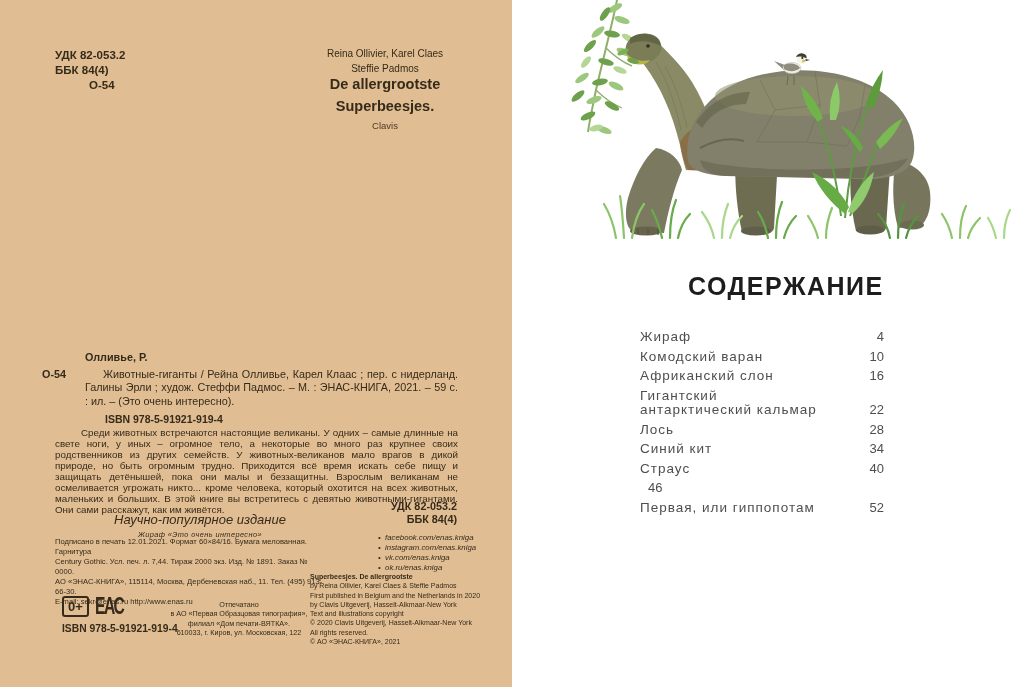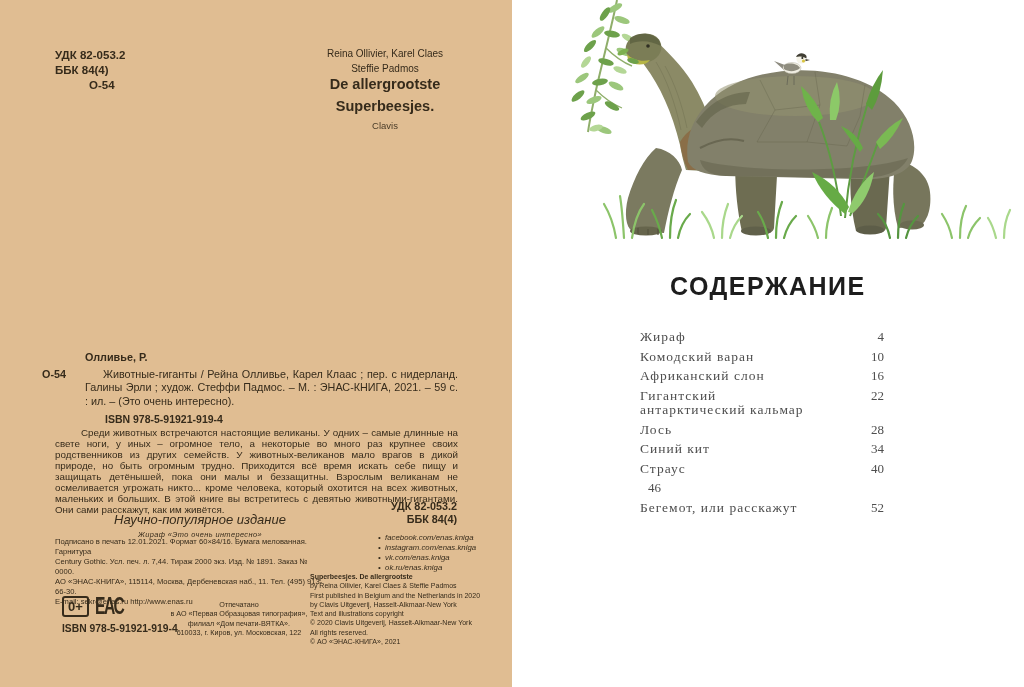--- a/index.html
+++ b/index.html
@@ -51,25 +51,25 @@
   .eac{font-weight:900;font-size:23px;letter-spacing:-2px;
     transform:scaleX(.68);transform-origin:left center;line-height:21px;}
 
   .isbn-bottom{left:62px;top:623px;font-weight:bold;font-size:10.3px;}
 
   .printer{left:158px;top:600px;width:162px;text-align:center;
     font-size:7.2px;line-height:9.3px;white-space:pre-line;}
 
   
   .illu{position:absolute;left:48px;top:0;width:464px;height:242px;}
-  .toc-title{position:absolute;left:158px;top:272px;margin:0;
+  .toc-title{position:absolute;left:176px;top:272px;margin:0;
     font-size:25px;font-weight:bold;letter-spacing:1.5px;color:#1d1d1d;}
   .toc{position:absolute;left:128px;top:330px;width:244px;}
-  .toc-row{display:flex;justify-content:space-between;align-items:flex-start;
-    margin-bottom:5px;font-size:13.5px;line-height:14.5px;letter-spacing:1px;color:#4e4e4e;font-family:Liberation Serif, serif;}
+  .toc-row{display:flex;justify-content:space-between;align-items:flex-end;
+    margin-bottom:5px;font-size:13.5px;line-height:14.5px;letter-spacing:1px;color:#4e4e4e;}
   .toc-row .lbl{white-space:pre-line;}
   .toc-row .pg{font-size:13px;letter-spacing:0;padding-left:8px;}
 </style>
 </head>
 <body>
 
 <div class="spread">
 
   <div class="page page-left">
 
@@ -277,18 +277,18 @@
         <span class="pg">34</span>
       </div>
       <div class="toc-row">
         <span class="lbl">Страус</span>
         <span class="pg">40</span>
       </div>
       <div class="toc-row">
         <span class="pg">46</span>
       </div>
       <div class="toc-row">
-        <span class="lbl">Бегемот, или расскажут</span>
+        <span class="lbl">Первая, или гиппопотам</span>
         <span class="pg">52</span>
       </div>
     </div>
   </div>
 </div>
 
 </body></html>

